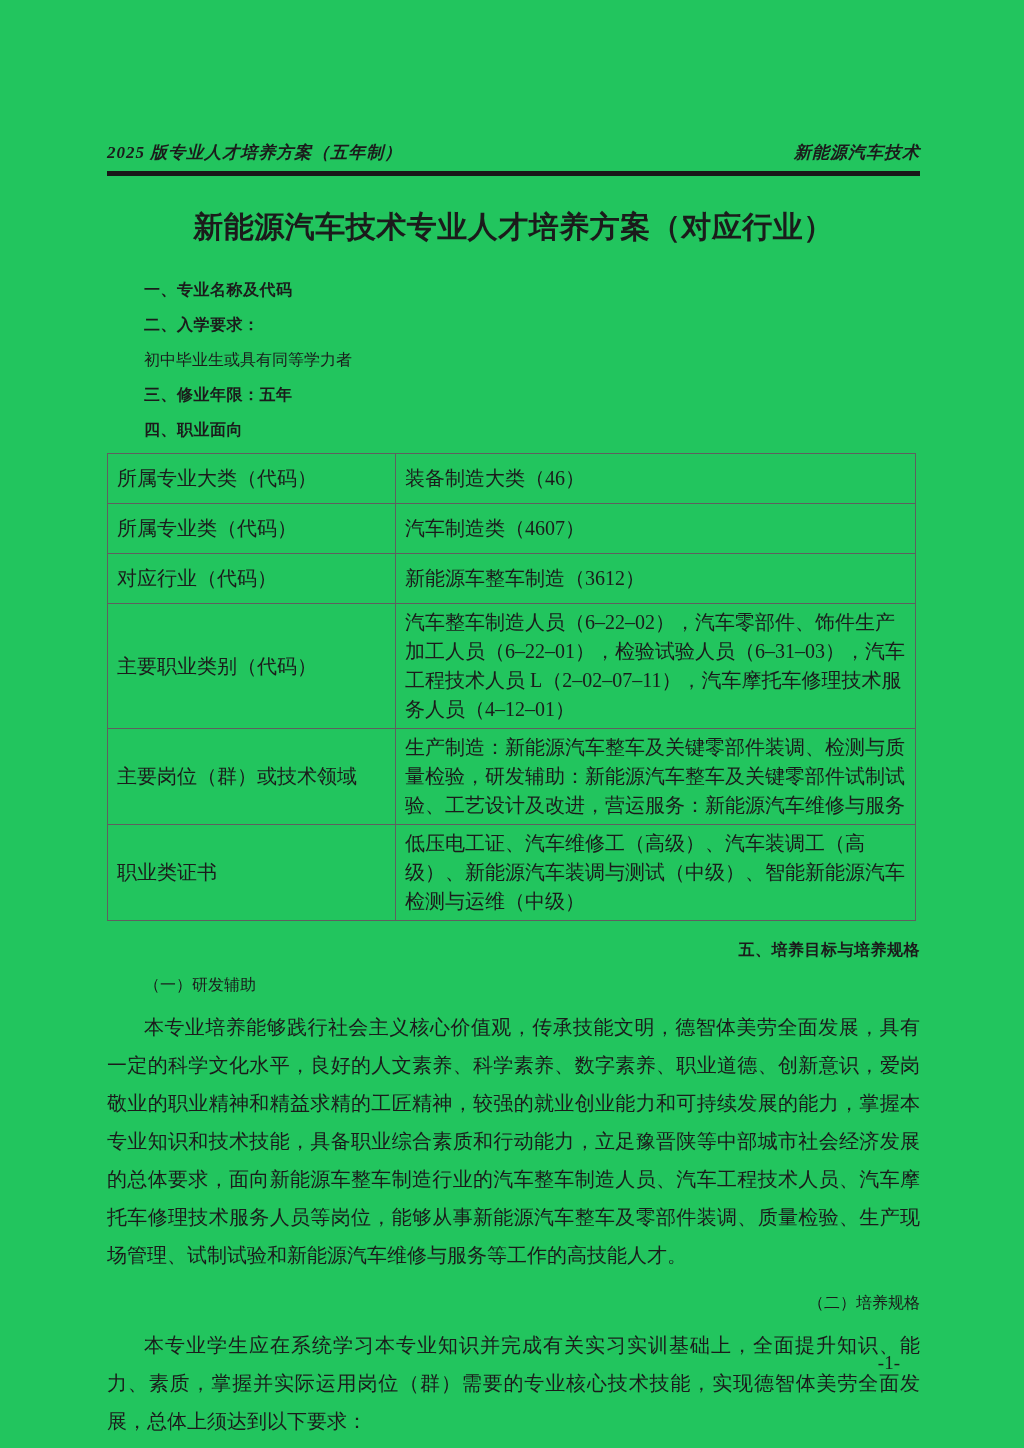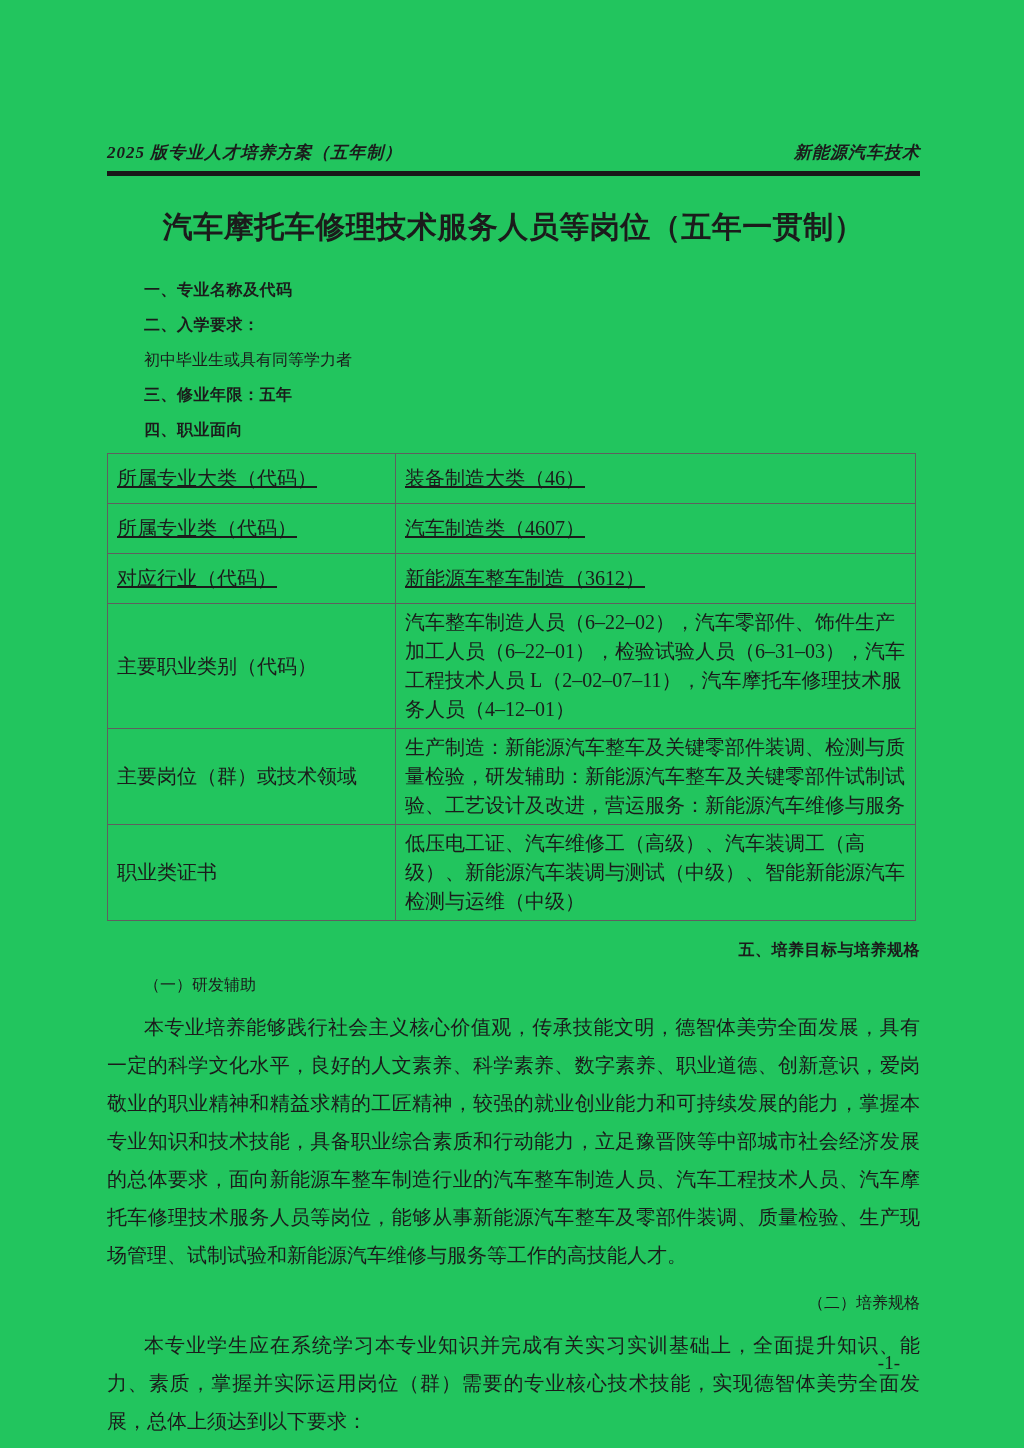--- a/index.html
+++ b/index.html
@@ -67,21 +67,21 @@
     table-layout: fixed;
     font-size: 20px;
   }
   .career-table td {
     border: 1px solid #5f5f5f;
     padding: 0 9px;
     line-height: 29px;
     vertical-align: middle;
   }
   .career-table .col-label { width: 288px; }
-  .career-table tr.single td { height: 50px; text-decoration: underline; }
+  .career-table tr.single td { height: 50px; }
   .career-table tr.multi td { padding-top: 4px; padding-bottom: 4px; }
   
   .para {
     font-size: 20px;
     line-height: 38px;
     text-align: justify;
     text-indent: 37px;
     margin-top: 6px;
   }
   .gap-top { margin-top: 11px; text-align: right; }
@@ -99,21 +99,21 @@
 
 <div class="page">
   <div class="content">
 
     <div class="page-header">
       <span>2025 版专业人才培养方案（五年制）</span>
       <span>新能源汽车技术</span>
     </div>
     <div class="header-rule"></div>
 
-    <div class="page-title">汽车摩托车修理技术服务人员等岗位（五年一贯制）</div>
+    <div class="page-title">新能源汽车技术专业人才培养方案（对应行业）</div>
 
     <div class="sec-list">
       <div class="line hd">一、专业名称及代码</div>
       <div class="line hd">二、入学要求：</div>
       <div class="line">初中毕业生或具有同等学力者</div>
       <div class="line hd">三、修业年限：五年</div>
       <div class="line hd">四、职业面向</div>
     </div>
 
     <table class="career-table">

